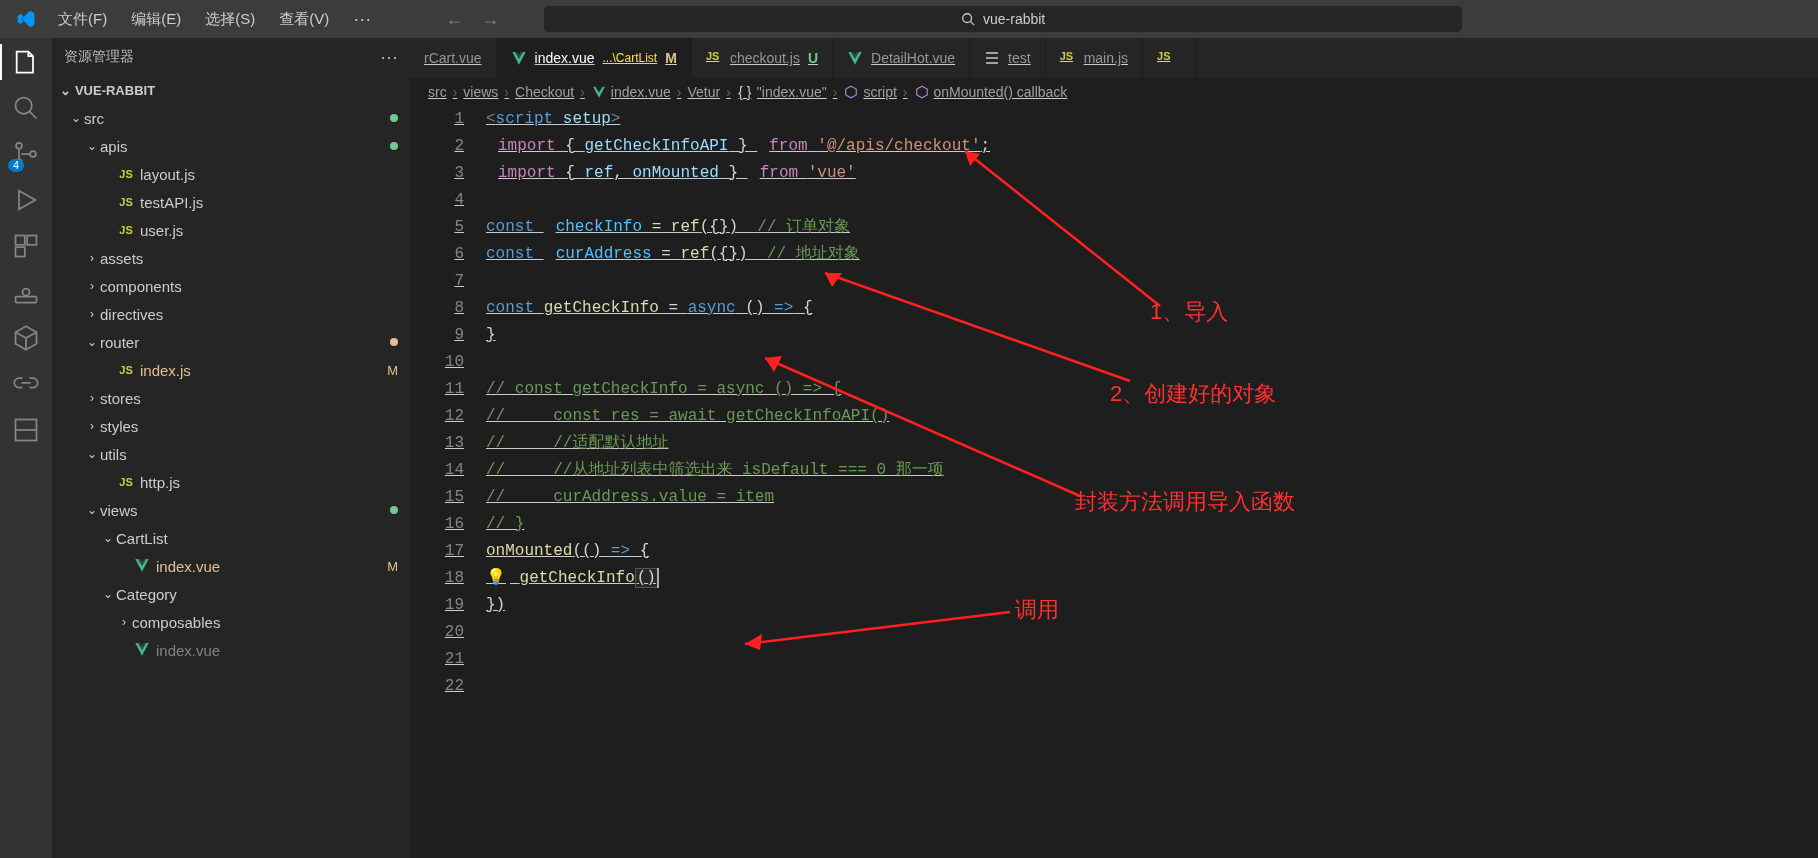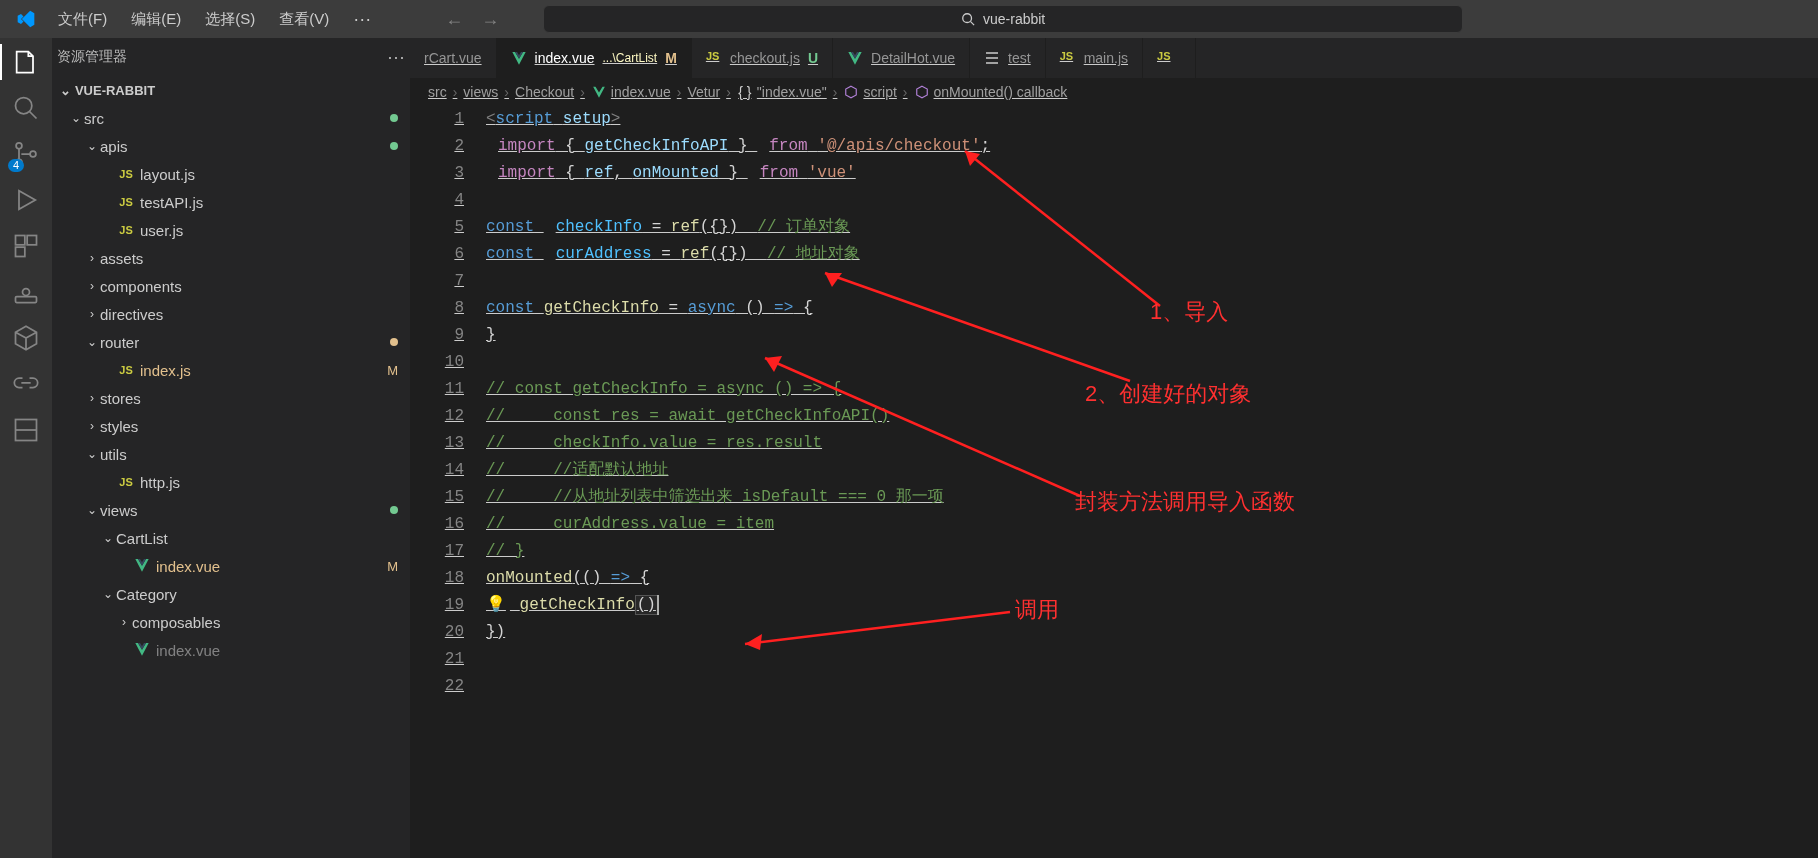--- a/index.html
+++ b/index.html
@@ -87,21 +87,21 @@
 .sidebar {
   width: 358px;
   background: #252526;
   display: flex;
   flex-direction: column;
 }
 .sidebar-header {
   height: 38px;
   display: flex;
   align-items: center;
-  padding: 0 5px;
+  padding: 0 12px;
   color: #bbbbbb;
   font-size: 14px;
   justify-content: space-between;
 }
 .sidebar-header .dots { font-size: 18px; color: #bbbbbb; }
 .project-header {
   height: 28px;
   display: flex;
   align-items: center;
   padding: 0 8px;
@@ -150,21 +150,21 @@
   padding: 0 14px;
   gap: 8px;
   color: #969696;
   font-size: 14px;
   border-right: 1px solid #1e1e1e;
   cursor: pointer;
   white-space: nowrap;
 }
 .tab.active { background: #1e1e1e; color: #ffffff; }
 .tab .tab-icon { width: 16px; height: 16px; }
-.tab .tab-suffix { font-size: 12px; color: #fef9c3; }
+.tab .tab-suffix { font-size: 12px; color: #fde047; }
 .tab .tab-status { font-weight: bold; }
 .tab .tab-status.M { color: #e2c08d; }
 .tab .tab-status.U { color: #73c991; }
 
 
 .breadcrumbs {
   height: 28px;
   display: flex;
   align-items: center;
   padding: 0 18px;
@@ -556,42 +556,41 @@
           <div class="code-line"><span class="tok-kw2">import</span><span class="tok-pun"> { </span><span class="tok-var">ref</span><span class="tok-pun">, </span><span class="tok-var">onMounted</span><span class="tok-pun"> } </span><span class="tok-kw2">from</span><span class="tok-pun"> </span><span class="tok-str">'vue'</span></div>
           <div class="code-line"></div>
           <div class="code-line"><span class="tok-kw">const</span><span class="tok-pun"> </span><span class="tok-const">checkInfo</span><span class="tok-pun"> = </span><span class="tok-fn">ref</span><span class="tok-pun">({})  </span><span class="tok-com">// 订单对象</span></div>
           <div class="code-line"><span class="tok-kw">const</span><span class="tok-pun"> </span><span class="tok-const">curAddress</span><span class="tok-pun"> = </span><span class="tok-fn">ref</span><span class="tok-pun">({})  </span><span class="tok-com">// 地址对象</span></div>
           <div class="code-line"></div>
           <div class="code-line"><span class="tok-kw">const</span><span class="tok-pun"> </span><span class="tok-fn">getCheckInfo</span><span class="tok-pun"> = </span><span class="tok-kw">async</span><span class="tok-pun"> () </span><span class="tok-kw">=&gt;</span><span class="tok-pun"> {</span></div>
           <div class="code-line"><span class="tok-pun">}</span></div>
           <div class="code-line"></div>
           <div class="code-line"><span class="tok-com">// const getCheckInfo = async () =&gt; {</span></div>
           <div class="code-line"><span class="tok-com">//     const res = await getCheckInfoAPI()</span></div>
-          <div class="code-line"><span class="tok-com">//     checkInfo.value = res.result</span></div>
           <div class="code-line"><span class="tok-com">//     //适配默认地址</span></div>
           <div class="code-line"><span class="tok-com">//     //从地址列表中筛选出来 isDefault === 0 那一项</span></div>
           <div class="code-line"><span class="tok-com">//     curAddress.value = item</span></div>
           <div class="code-line"><span class="tok-com">// }</span></div>
           <div class="code-line"><span class="tok-fn">onMounted</span><span class="tok-pun">(() </span><span class="tok-kw">=&gt;</span><span class="tok-pun"> {</span></div>
           <div class="code-line"><span class="lightbulb">💡</span> <span class="tok-fn">getCheckInfo</span><span class="selected-box"><span class="tok-pun">()</span></span><span class="cursor-line"></span></div>
           <div class="code-line"><span class="tok-pun">})</span></div>
         </div>
 
       <div class="annotations">
         <svg class="arrow-svg" style="left:540px;top:30px" width="220" height="180">
           <line x1="210" y1="170" x2="15" y2="15"></line>
             <polygon points="15,15 30,18 20,30"></polygon>
         </svg>
         <div class="anno-text" style="left:740px;top:192px">1、导入</div>
 
         <svg class="arrow-svg" style="left:400px;top:155px" width="330" height="130">
           <line x1="320" y1="120" x2="15" y2="12"></line>
             <polygon points="15,12 32,12 22,26"></polygon>
         </svg>
-        <div class="anno-text" style="left:675px;top:274px">2、创建好的对象</div>
+        <div class="anno-text" style="left:700px;top:274px">2、创建好的对象</div>
 
         <svg class="arrow-svg" style="left:340px;top:240px" width="340" height="160">
           <line x1="330" y1="150" x2="15" y2="12"></line>
             <polygon points="15,12 32,10 24,26"></polygon>
         </svg>
         <div class="anno-text" style="left:665px;top:382px">封装方法调用导入函数</div>
 
         <svg class="arrow-svg" style="left:320px;top:496px" width="290" height="50">
           <line x1="280" y1="10" x2="15" y2="42"></line>
             <polygon points="15,42 32,32 30,48"></polygon>

